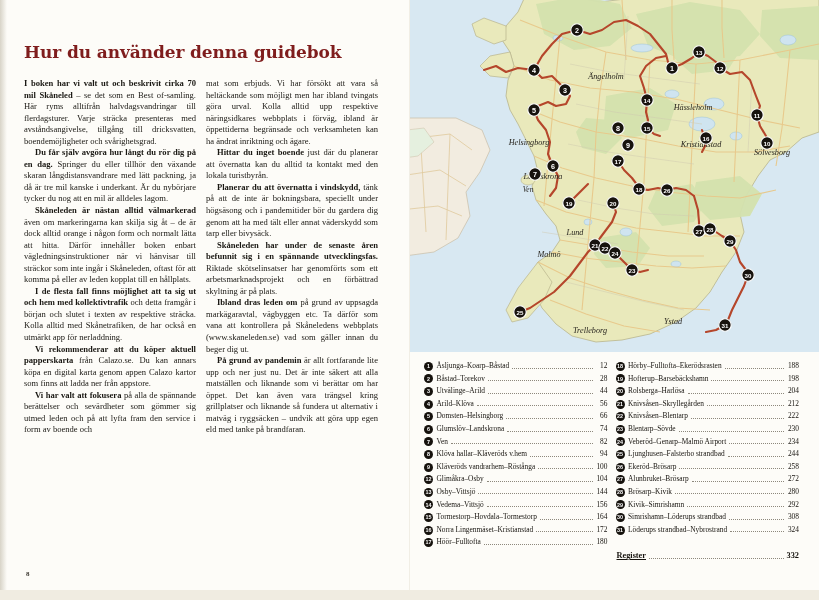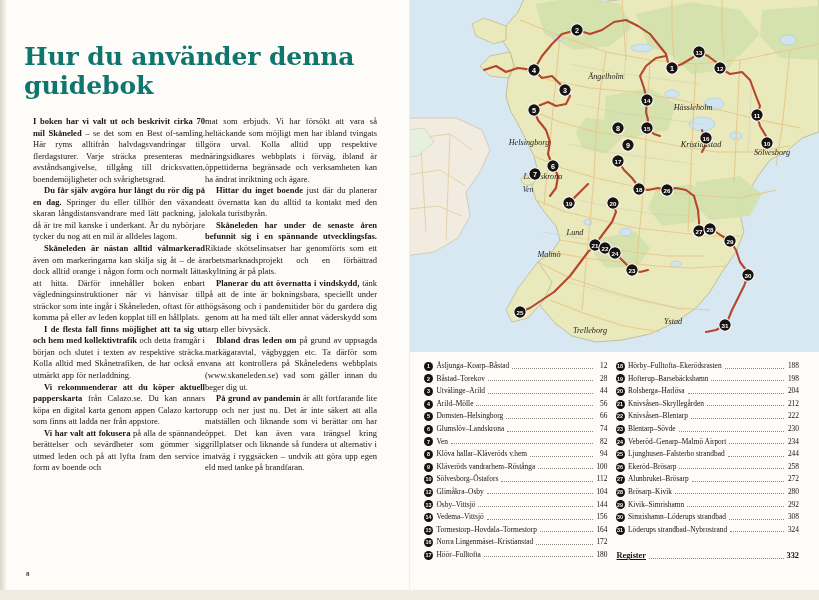--- a/index.html
+++ b/index.html
@@ -18,29 +18,28 @@
     box-sizing:border-box;
     padding:28px 24px 0 24px;
   }
   .left-page::after{
     content:"";position:absolute;left:0;top:0;bottom:0;width:7px;
     background:linear-gradient(to right,#d8d4c8,#fdfcf8);
   }
   .page-title{
     font-family:"DejaVu Serif",serif;
     font-weight:bold;
-    font-size:25px;
+    font-size:17px;
     letter-spacing:-0.1px;
-    color:#0f766e;
+    color:#7f1d1d;
     margin:14px 0 16px 0;
   }
   .cols{
     display:flex;
-    gap:0;
-    justify-content:center;
+    gap:10px;
   }
   .col{
     width:172px;
     font-size:8.55px;
     line-height:11.55px;
     text-align:justify;
     color:#1a1813;
     hyphens:auto;
   }
   .col p{margin:0;text-indent:11px;}
@@ -125,22 +124,22 @@
           <p class="first"><b>I boken har vi valt ut och beskrivit cirka 70 mil Skåneled</b> – se det som en Best of-samling. Här ryms alltifrån halvdagsvandringar till flerdagsturer. Varje sträcka presenteras med avståndsangivelse, tillgång till dricksvatten, boendemöjligheter och svårighetsgrad.</p>
           <p><b>Du får själv avgöra hur långt du rör dig på en dag.</b> Springer du eller tillhör den växande skaran långdistansvandrare med lätt packning, ja då är tre mil kanske i underkant. Är du nybörjare tycker du nog att en mil är alldeles lagom.</p>
           <p><b>Skåneleden är nästan alltid välmarkerad</b> även om markeringarna kan skilja sig åt – de är dock alltid orange i någon form och normalt lätta att hitta. Därför innehåller boken enbart vägledningsinstruktioner när vi hänvisar till sträckor som inte ingår i Skåneleden, oftast för att komma på eller av leden kopplat till en hållplats.</p>
           <p><b>I de flesta fall finns möjlighet att ta sig ut och hem med kollektivtrafik</b> och detta framgår i början och slutet i texten av respektive sträcka. Kolla alltid med Skånetrafiken, de har också en utmärkt app för nerladdning.</p>
           <p><b>Vi rekommenderar att du köper aktuell papperskarta</b> från Calazo.se. Du kan annars köpa en digital karta genom appen Calazo kartor som finns att ladda ner från appstore.</p>
           <p><b>Vi har valt att fokusera</b> på alla de spännande berättelser och sevärdheter som gömmer sig utmed leden och på att lyfta fram den service i form av boende och</p>
         </div>
       <div class="col" id="colB">
           <p class="first">mat som erbjuds. Vi har försökt att vara så heltäckande som möjligt men har ibland tvingats göra urval. Kolla alltid upp respektive näringsidkares webbplats i förväg, ibland är öppettiderna begränsade och verksamheten kan ha ändrat inriktning och ägare.</p>
           <p><b>Hittar du inget boende</b> just där du planerar att övernatta kan du alltid ta kontakt med den lokala turistbyrån.</p>
+          <p><b>Planerar du att övernatta i vindskydd,</b> tänk på att de inte är bokningsbara, speciellt under högsäsong och i pandemitider bör du gardera dig genom att ha med tält eller annat väderskydd som tarp eller bivysäck.</p>
           <p><b>Skåneleden har under de senaste åren befunnit sig i en spännande utvecklingsfas.</b> Riktade skötselinsatser har genomförts som ett arbetsmarknadsprojekt och en förbättrad skyltning är på plats.</p>
-          <p><b>Planerar du att övernatta i vindskydd,</b> tänk på att de inte är bokningsbara, speciellt under högsäsong och i pandemitider bör du gardera dig genom att ha med tält eller annat väderskydd som tarp eller bivysäck.</p>
           <p><b>Ibland dras leden om</b> på grund av uppsagda markägaravtal, vägbyggen etc. Ta därför som vana att kontrollera på Skåneledens webbplats (www.skaneleden.se) vad som gäller innan du beger dig ut.</p>
           <p><b>På grund av pandemin</b> är allt fortfarande lite upp och ner just nu. Det är inte säkert att alla matställen och liknande som vi berättar om har öppet. Det kan även vara trängsel kring grillplatser och liknande så fundera ut alternativ i matväg i ryggsäcken – undvik att göra upp egen eld med tanke på brandfaran.</p>
         </div>
     </div>
 
     <div class="folio">8</div>
   </div>
 
   <div class="page-edge"></div>
 
@@ -425,21 +424,21 @@
             <span class="toc-page">28</span>
           </div>
           <div class="toc-row">
             <span class="toc-num">3</span>
             <span class="toc-label">Utvälinge–Arild</span>
             <span class="toc-dots"></span>
             <span class="toc-page">44</span>
           </div>
           <div class="toc-row">
             <span class="toc-num">4</span>
-            <span class="toc-label">Arild–Mölle</span>
+            <span class="toc-label">Arild–Klöva</span>
             <span class="toc-dots"></span>
             <span class="toc-page">56</span>
           </div>
           <div class="toc-row">
             <span class="toc-num">5</span>
             <span class="toc-label">Domsten–Helsingborg</span>
             <span class="toc-dots"></span>
             <span class="toc-page">66</span>
           </div>
           <div class="toc-row">
@@ -458,26 +457,20 @@
             <span class="toc-num">8</span>
             <span class="toc-label">Klöva hallar–Kläveröds v.hem</span>
             <span class="toc-dots"></span>
             <span class="toc-page">94</span>
           </div>
           <div class="toc-row">
             <span class="toc-num">9</span>
             <span class="toc-label">Kläveröds vandrarhem–Röstånga</span>
             <span class="toc-dots"></span>
             <span class="toc-page">100</span>
-          </div>
-          <div class="toc-row">
-            <span class="toc-num">10</span>
-            <span class="toc-label">Sölvesborg–Östafors</span>
-            <span class="toc-dots"></span>
-            <span class="toc-page">112</span>
           </div>
           <div class="toc-row">
             <span class="toc-num">12</span>
             <span class="toc-label">Glimåkra–Osby</span>
             <span class="toc-dots"></span>
             <span class="toc-page">104</span>
           </div>
           <div class="toc-row">
             <span class="toc-num">13</span>
             <span class="toc-label">Osby–Vittsjö</span>

